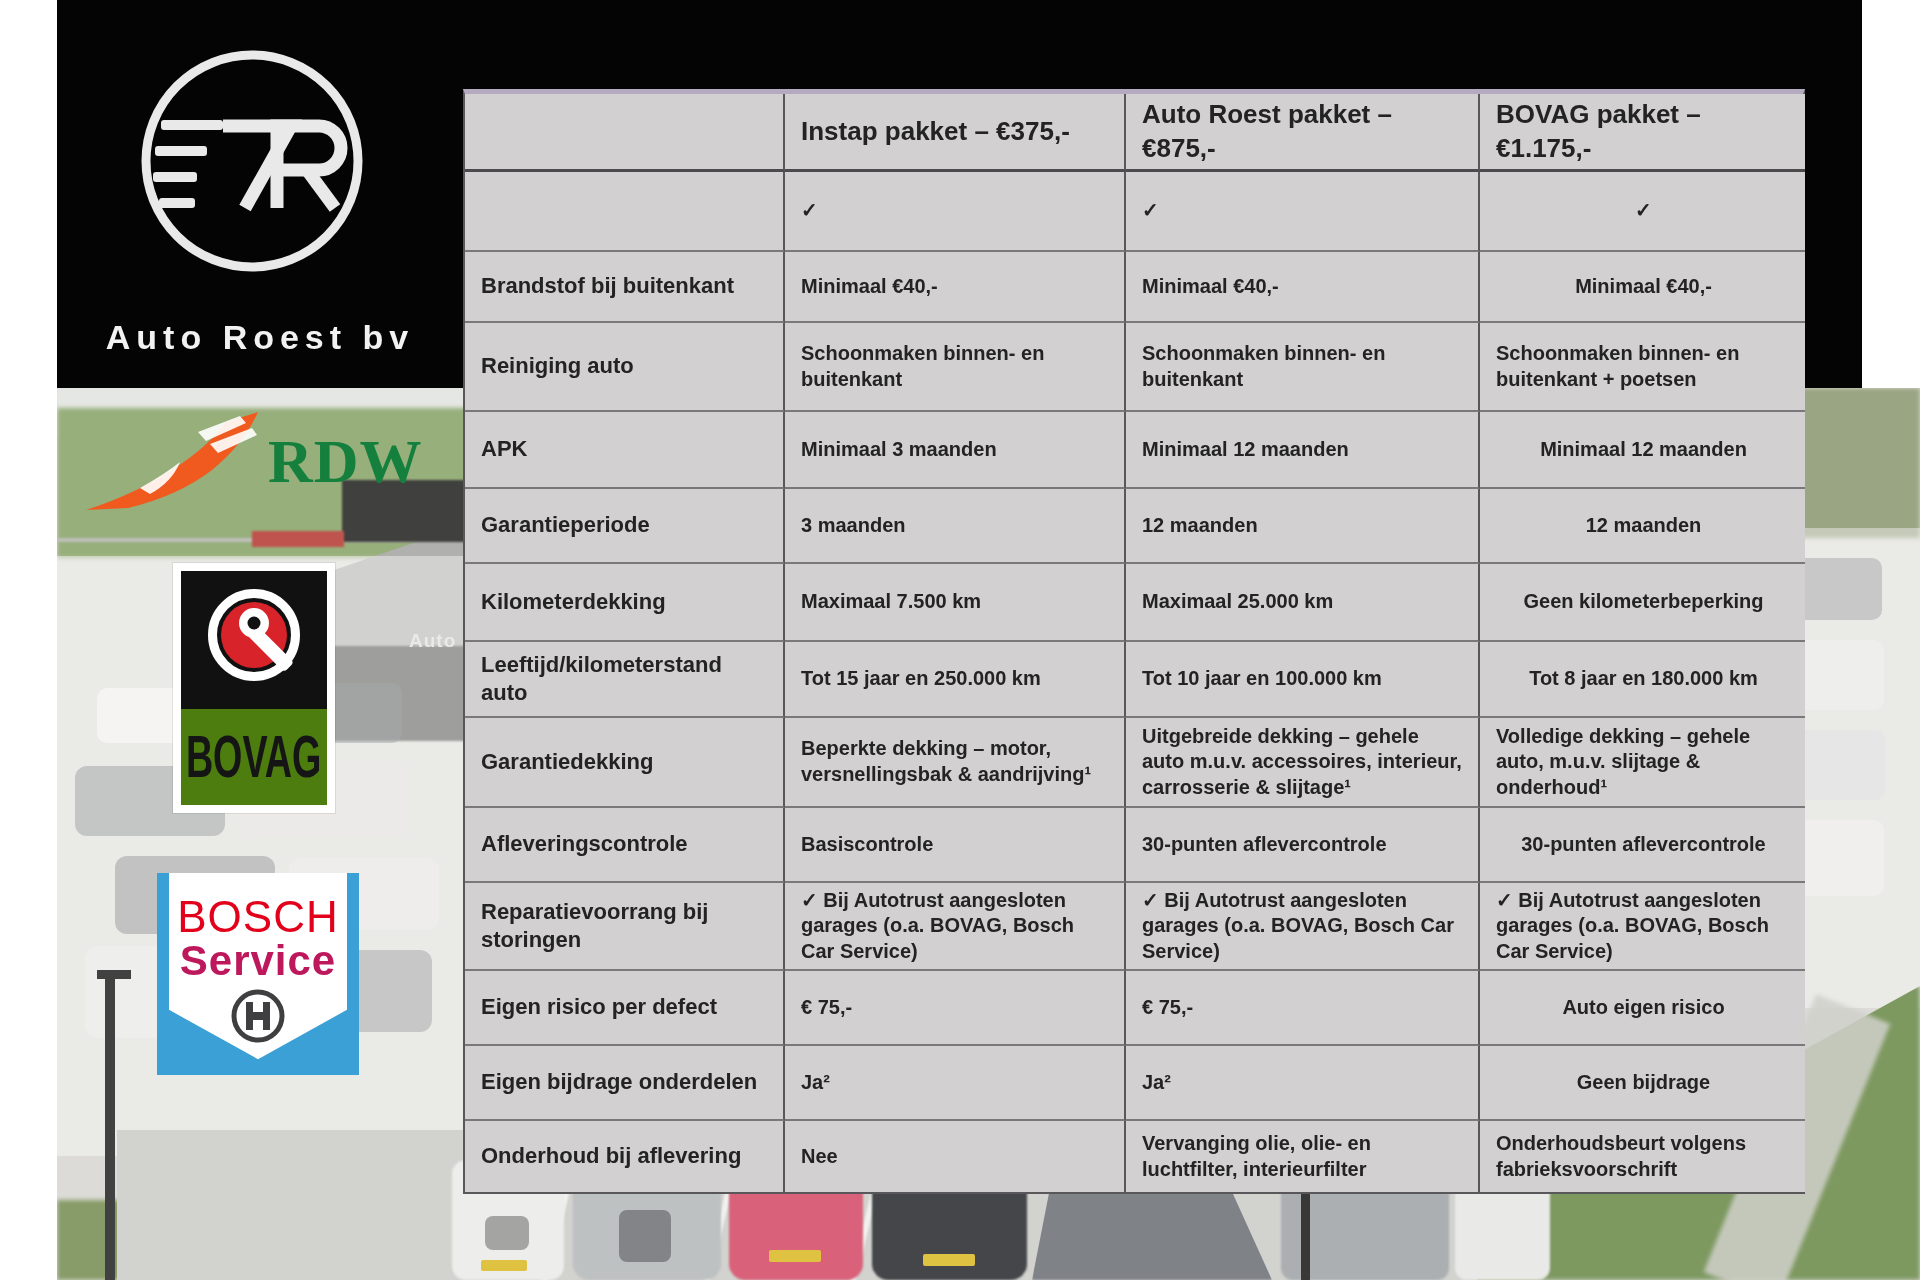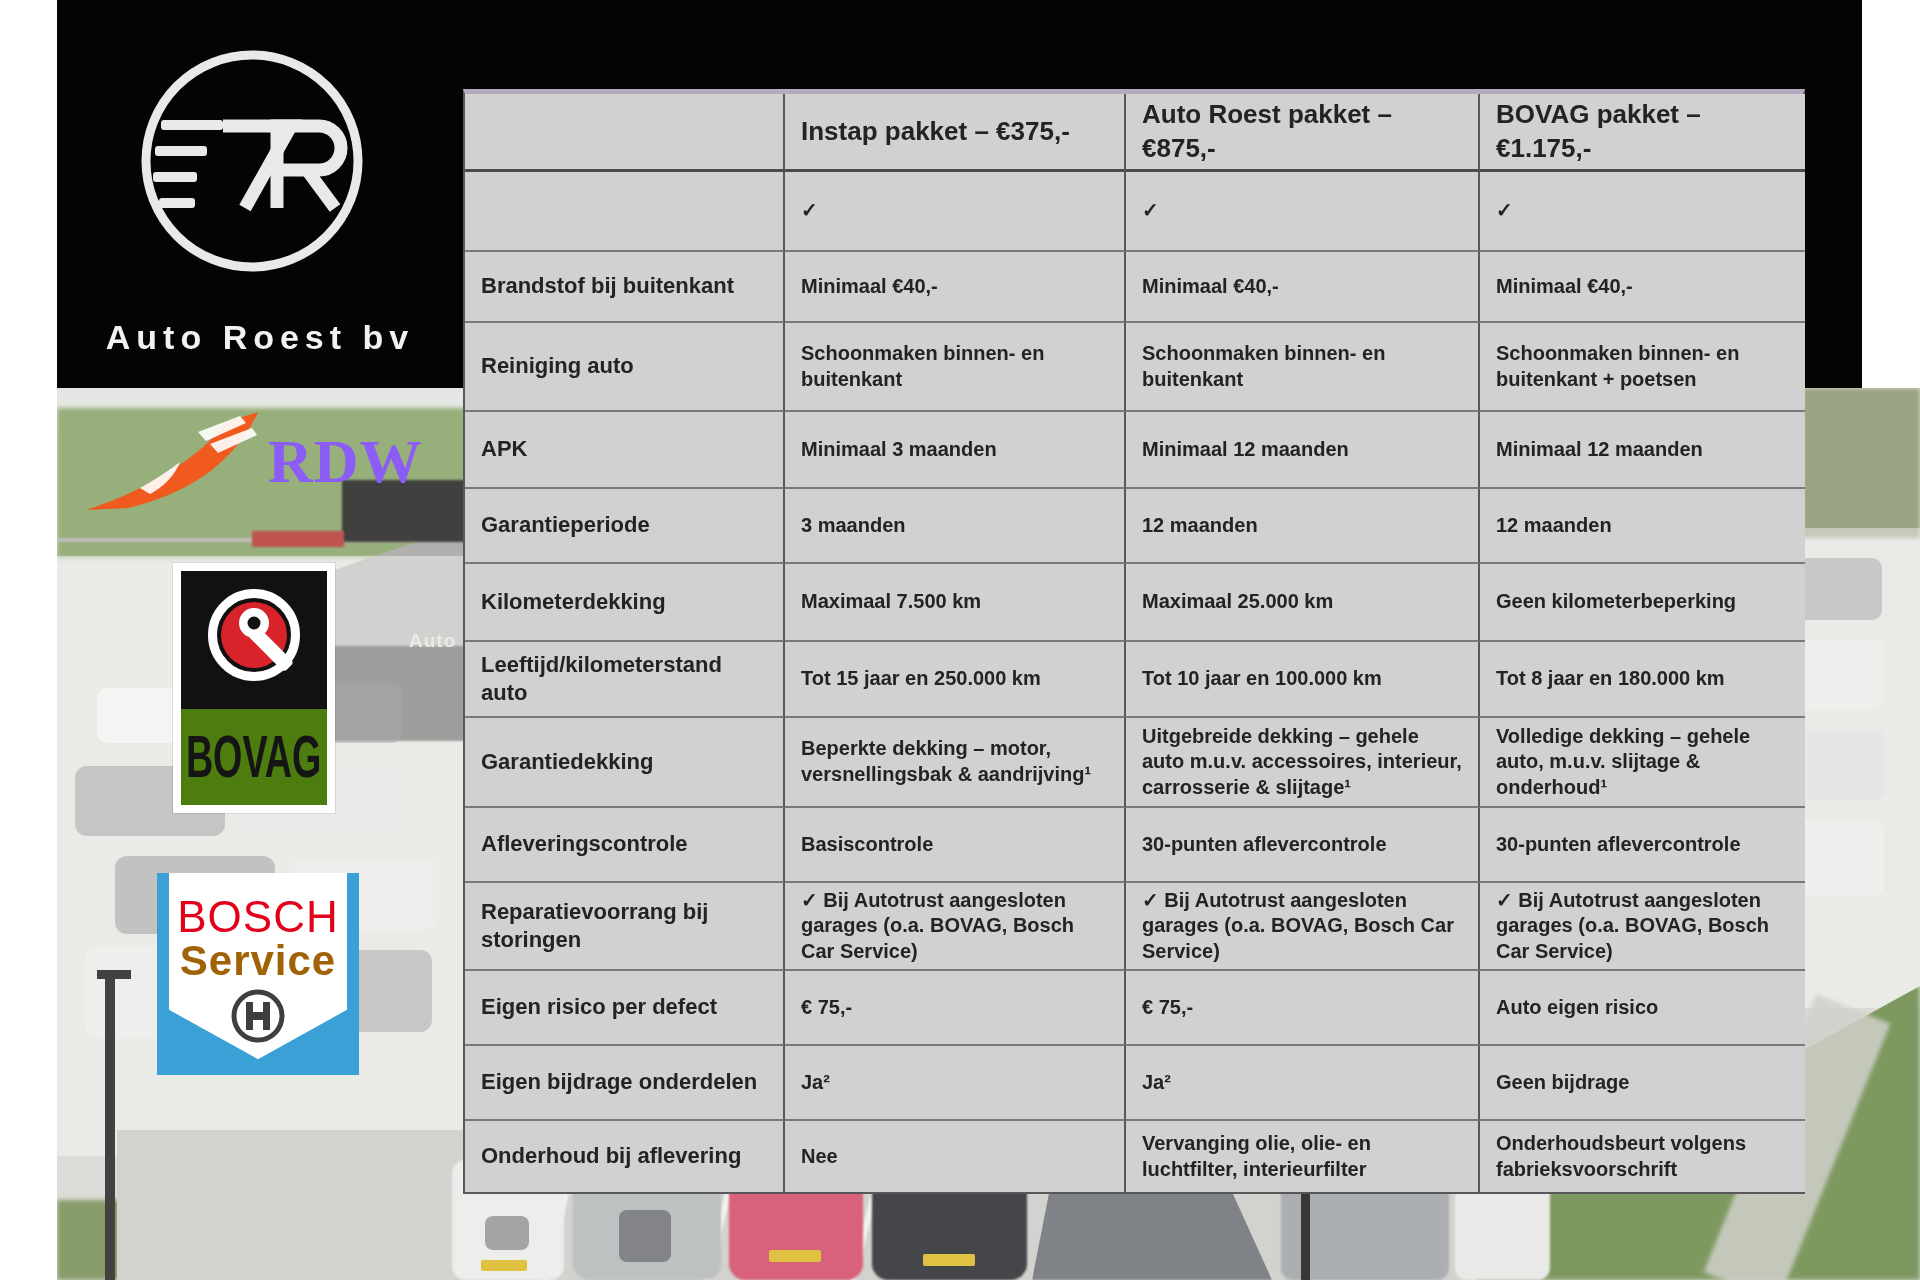--- a/index.html
+++ b/index.html
@@ -20,21 +20,21 @@
   #building-sign-text{font-weight:700;font-size:19px;color:#d8d8d2;letter-spacing:1px;}
 
   
   #auto-roest-logo{left:100px;top:10px;width:320px;height:370px;}
   #ar-name{position:absolute;left:0;top:308px;width:320px;text-align:center;
     color:#f2f2f2;font-weight:700;font-size:34px;letter-spacing:6px;}
 
   
   #rdw-logo{left:80px;top:408px;width:330px;height:110px;}
   #rdw-text{position:absolute;left:188px;top:18px;font-family:"Liberation Serif",serif;
-    font-weight:700;font-size:62px;color:#8b5cf6;letter-spacing:1px;}
+    font-weight:700;font-size:62px;color:#15803d;letter-spacing:1px;}
 
   
   #bovag-logo{left:173px;top:563px;width:162px;height:250px;background:#ffffff;padding:8px;box-sizing:border-box;
     box-shadow:0 0 0 1px rgba(0,0,0,.08);}
   #bovag-top{position:relative;width:100%;height:138px;background:#111111;}
   .bv-ring{position:absolute;left:50%;top:64px;transform:translate(-50%,-50%);
     width:92px;height:92px;border:9px solid #ffffff;border-radius:50%;box-sizing:border-box;}
   .bv-red{position:absolute;left:50%;top:64px;transform:translate(-50%,-50%);
     width:66px;height:66px;background:#d8232a;border-radius:50%;}
   .bv-handle{position:absolute;left:68px;top:58px;width:14px;height:52px;background:#ffffff;
@@ -44,41 +44,41 @@
   .bv-hub-dot{position:absolute;left:50%;top:52px;transform:translate(-50%,-50%);
     width:13px;height:13px;background:#111111;border-radius:50%;}
   #bovag-bottom{width:100%;height:96px;background:#4d7c0f;display:flex;align-items:center;justify-content:center;}
   #bovag-text{font-weight:700;font-size:46px;color:#151515;transform:scale(.82,1.28);letter-spacing:0px;}
 
   
   #bosch-logo{left:157px;top:873px;width:202px;height:202px;background:#3aa0d6;}
   #bosch-inner{position:absolute;left:12px;top:0px;width:178px;height:190px;background:#ffffff;
     clip-path:polygon(0 0,100% 0,100% 72%,50% 98%,0 72%);text-align:center;}
   #bosch-word{margin-top:22px;font-weight:400;font-size:44px;color:#e2001a;letter-spacing:1px;line-height:1;}
-  #service-word{font-weight:700;font-size:42px;color:#a16207;letter-spacing:1px;line-height:1.05;}
+  #service-word{font-weight:700;font-size:42px;color:#be185d;letter-spacing:1px;line-height:1.05;}
   #bosch-anchor{margin-top:4px;}
 
   
   #pricing-table{
     left:463px;top:89px;width:1342px;box-sizing:border-box;
     border:2px solid #59575a;border-top:5px solid #b5abc0;
     display:grid;
     grid-template-columns:320px 341px 354px 325px;
     grid-template-rows:78px 80px 71px 89px 77px 75px 78px 76px 90px 75px 88px 75px 75px 71px;
     background:#d2d0d0;
   }
   .tcell{
     border-right:2px solid #59575a;border-bottom:2px solid #7a787a;
     display:flex;align-items:center;box-sizing:border-box;
     padding:6px 14px 6px 16px;color:#232323;background:#d2d0d0;
   }
   .tcell span{font-weight:700;font-size:20px;line-height:1.28;}
   .thead span{font-size:26px;}
   .rowlabel span{font-size:22px;}
-  #pricing-table > div:nth-child(4n){border-right:none;}
+  #pricing-table > div:nth-child(4n){border-right:none;justify-content:center;}
   #pricing-table > div:nth-last-child(-n+4){border-bottom:none;}
   #pricing-table > div:nth-child(-n+4){border-bottom:3px solid #4c4a4c;}
 </style>
 </head>
 <body>
 
 <div id="photo" class="abs">
 
   <div class="ph blur1" style="left:0;top:0;width:760px;height:48px;background:#e3e5e1;"></div>
   <div class="ph blur2" style="left:0;top:20px;width:680px;height:150px;background:#8ca66c;"></div>

